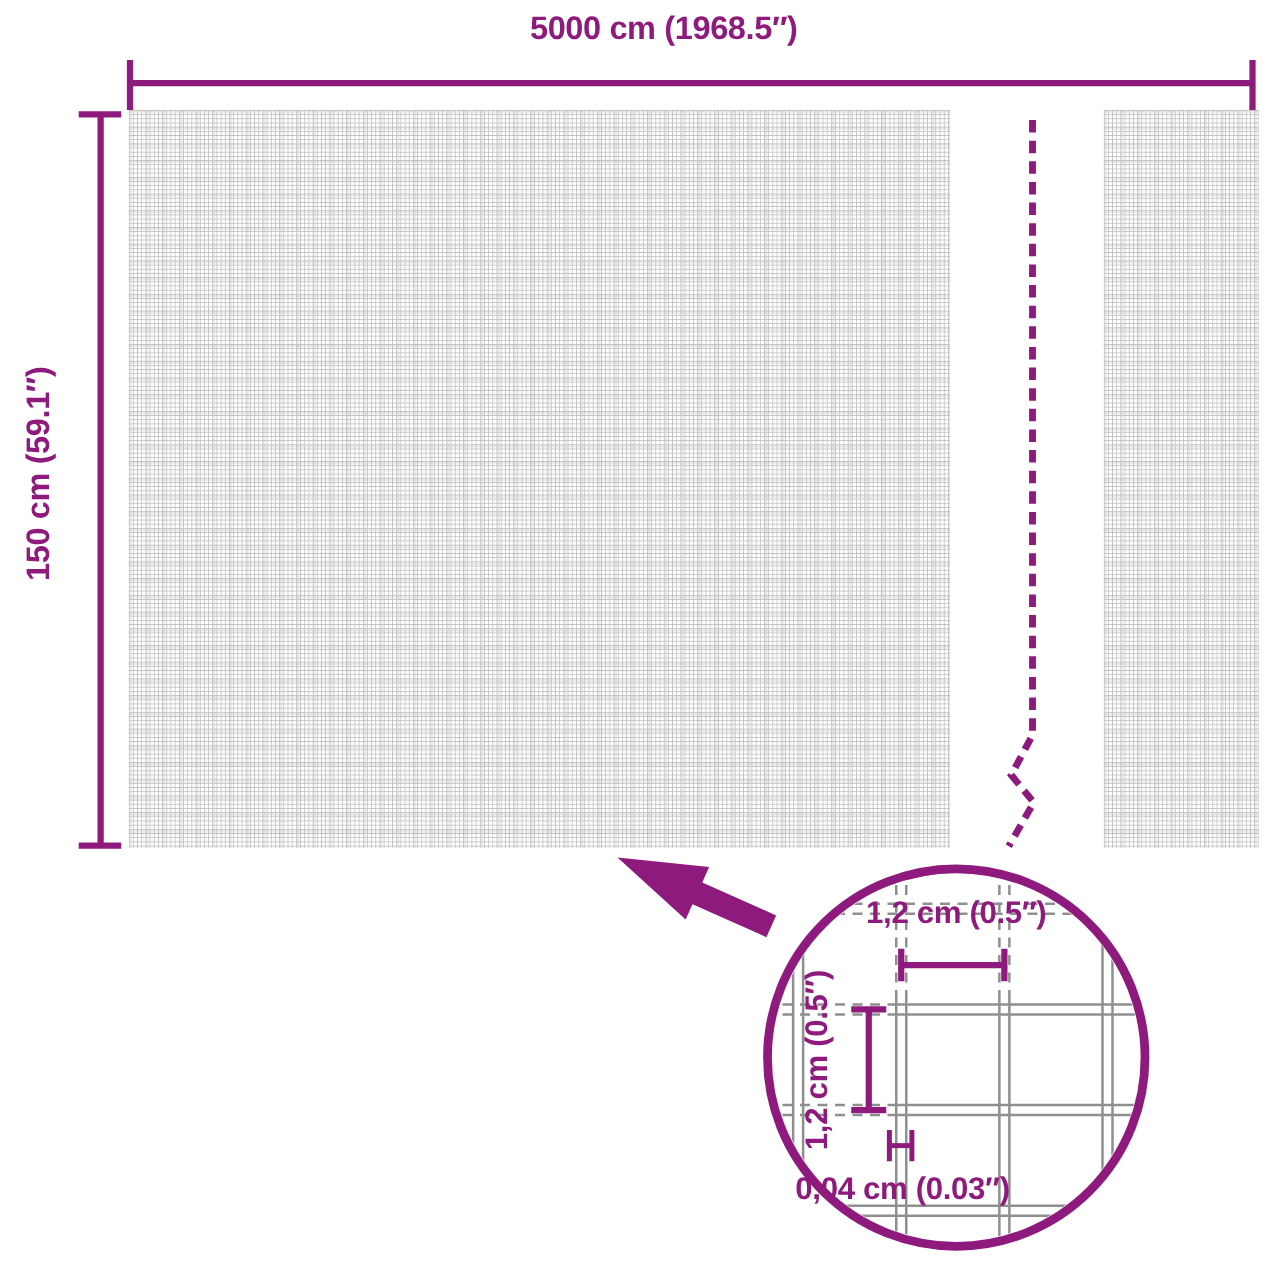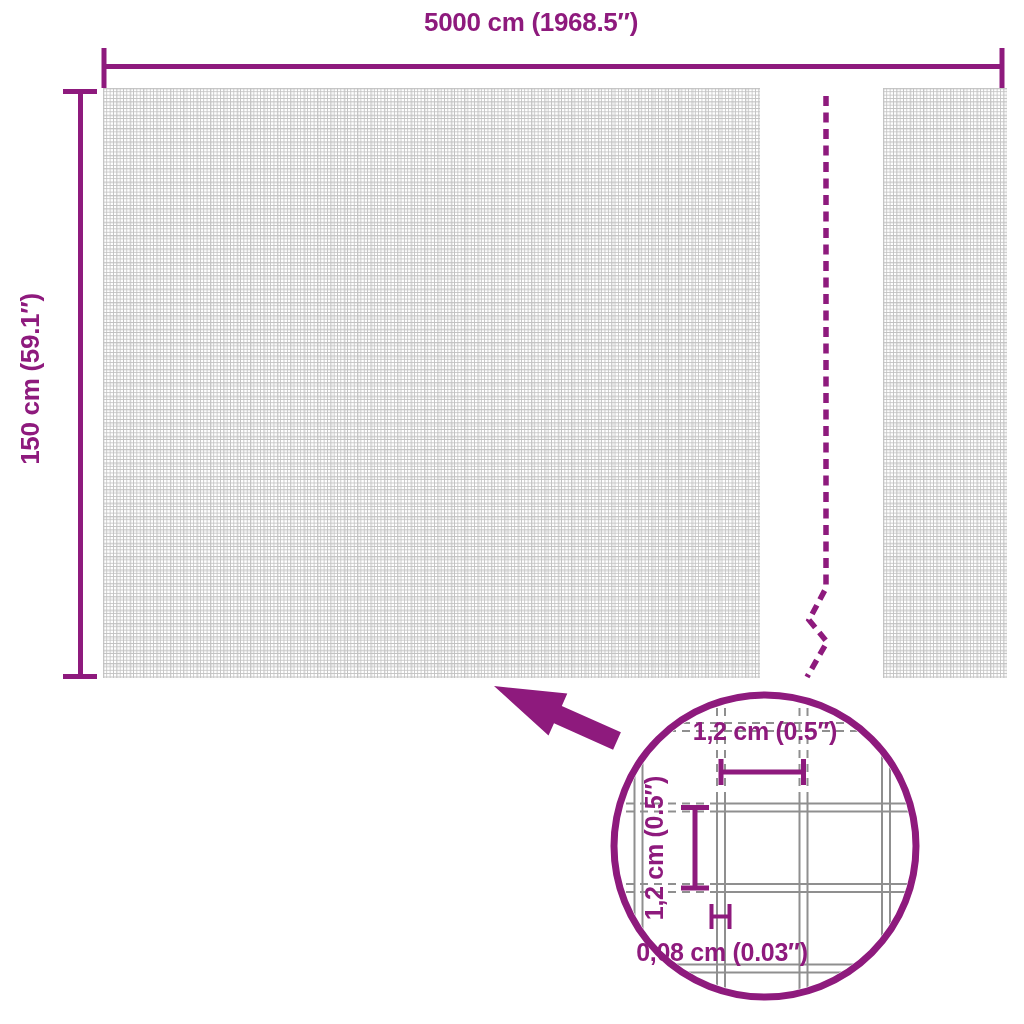--- a/index.html
+++ b/index.html
@@ -119,15 +119,15 @@
   </svg>
 
   <div class="dim-label lbl-main" style="left:531px; top:22px; transform:translate(-50%,-50%);">5000 cm (1968.5″)</div>
 
   <div class="dim-label lbl-main rot90" style="left:30px; top:379px;">150 cm (59.1″)</div>
 
   <div class="dim-label lbl-detail center-xy" style="left:765px; top:731px;">1,2 cm (0.5″)</div>
 
   <div class="dim-label lbl-detail rot90" style="left:654px; top:848px;">1,2 cm (0.5″)</div>
 
-  <div class="dim-label lbl-detail center-xy" style="left:722px; top:952px;">0,08 cm (0.03″)</div>
+  <div class="dim-label lbl-detail center-xy" style="left:722px; top:952px;">0,04 cm (0.03″)</div>
 
 </div>
 
 </body></html>

